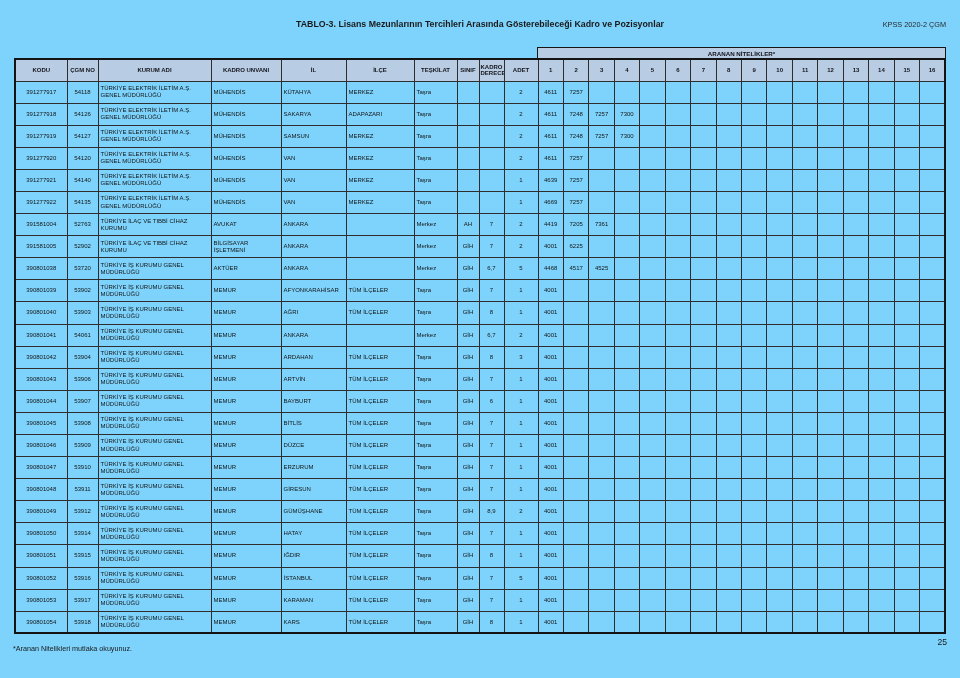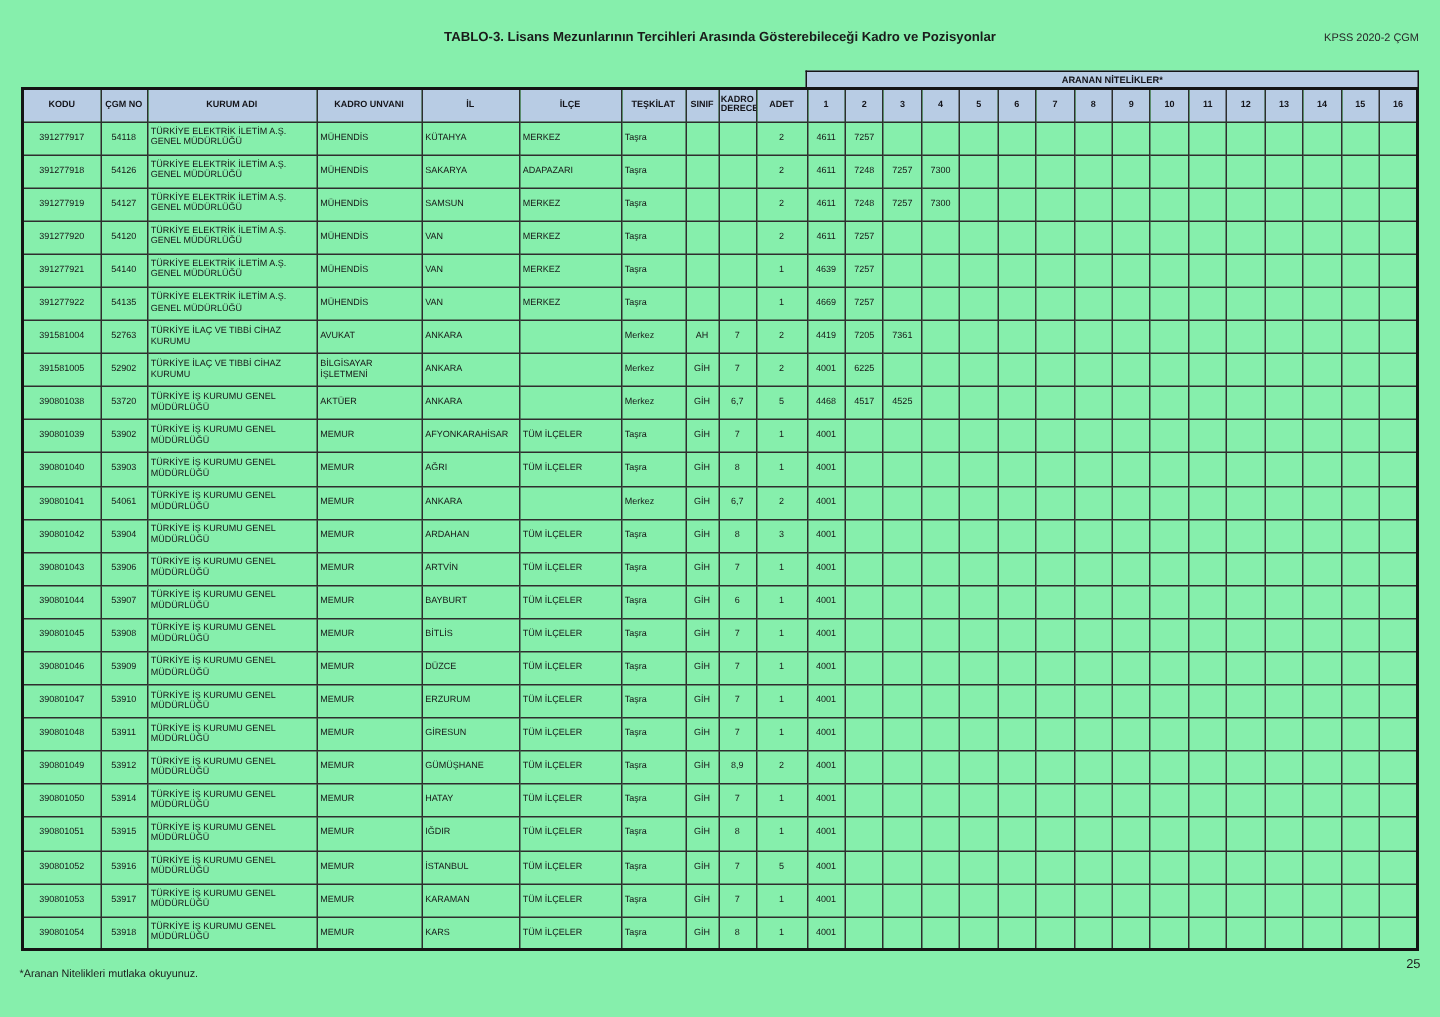--- a/index.html
+++ b/index.html
@@ -1,18 +1,18 @@
 <!DOCTYPE html>
 <html style="--header-fill: #b8cce4; --border-color: #2e2e2e; --text-color: #161616;"><head>
 <meta charset="utf-8">
 <style>
   * { margin: 0; padding: 0; box-sizing: border-box; }
   html, body { width: 960px; height: 678px; background: #ffffff; }
   body { font-family: "Liberation Sans", sans-serif; color: #1c1c1c; }
-  .page { position: relative; width: 960px; height: 678px; background: #86efac; overflow: hidden; }
+  .page { position: relative; width: 960px; height: 678px; background: #7dd3fc; overflow: hidden; }
 
   .doc-title {
     position: absolute; top: 19px; left: 0; width: 960px;
     text-align: center; font-size: 8.8px; font-weight: bold; color: #1a1a1a;
   }
   .edition {
     position: absolute; top: 20px; right: 14px;
     font-size: 7.3px; color: #2a2a2a; text-align: right;
   }
 

